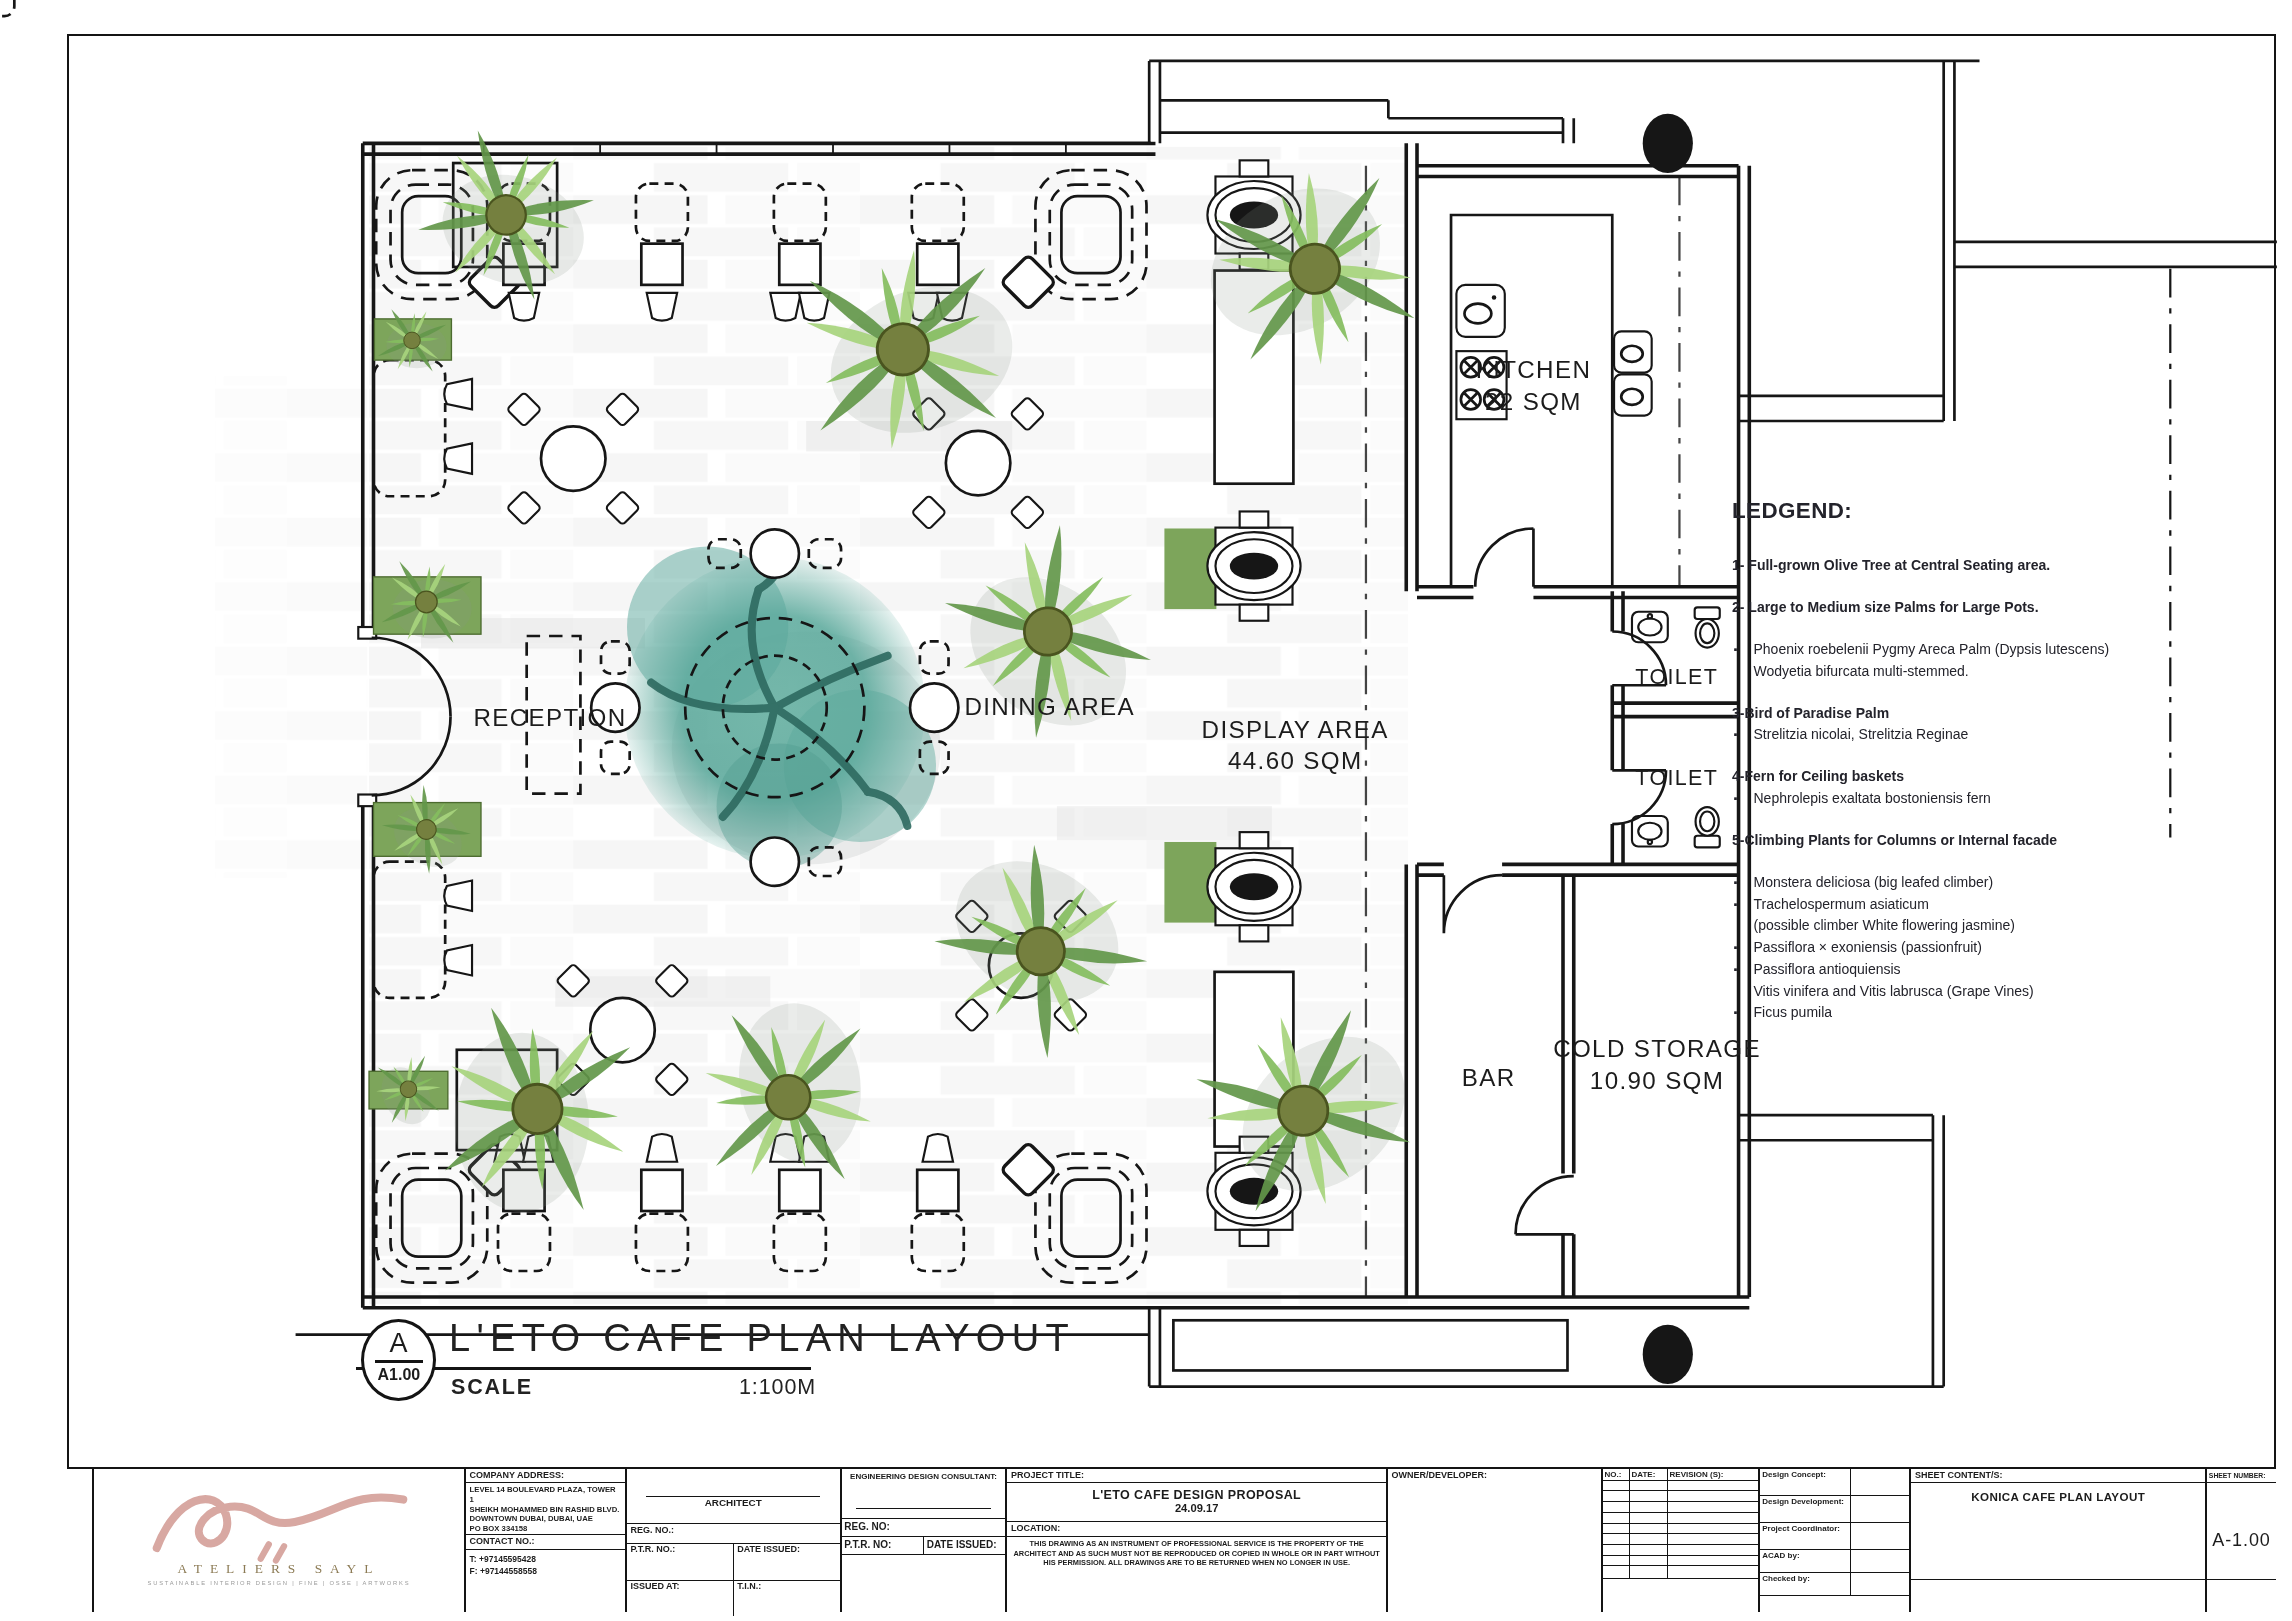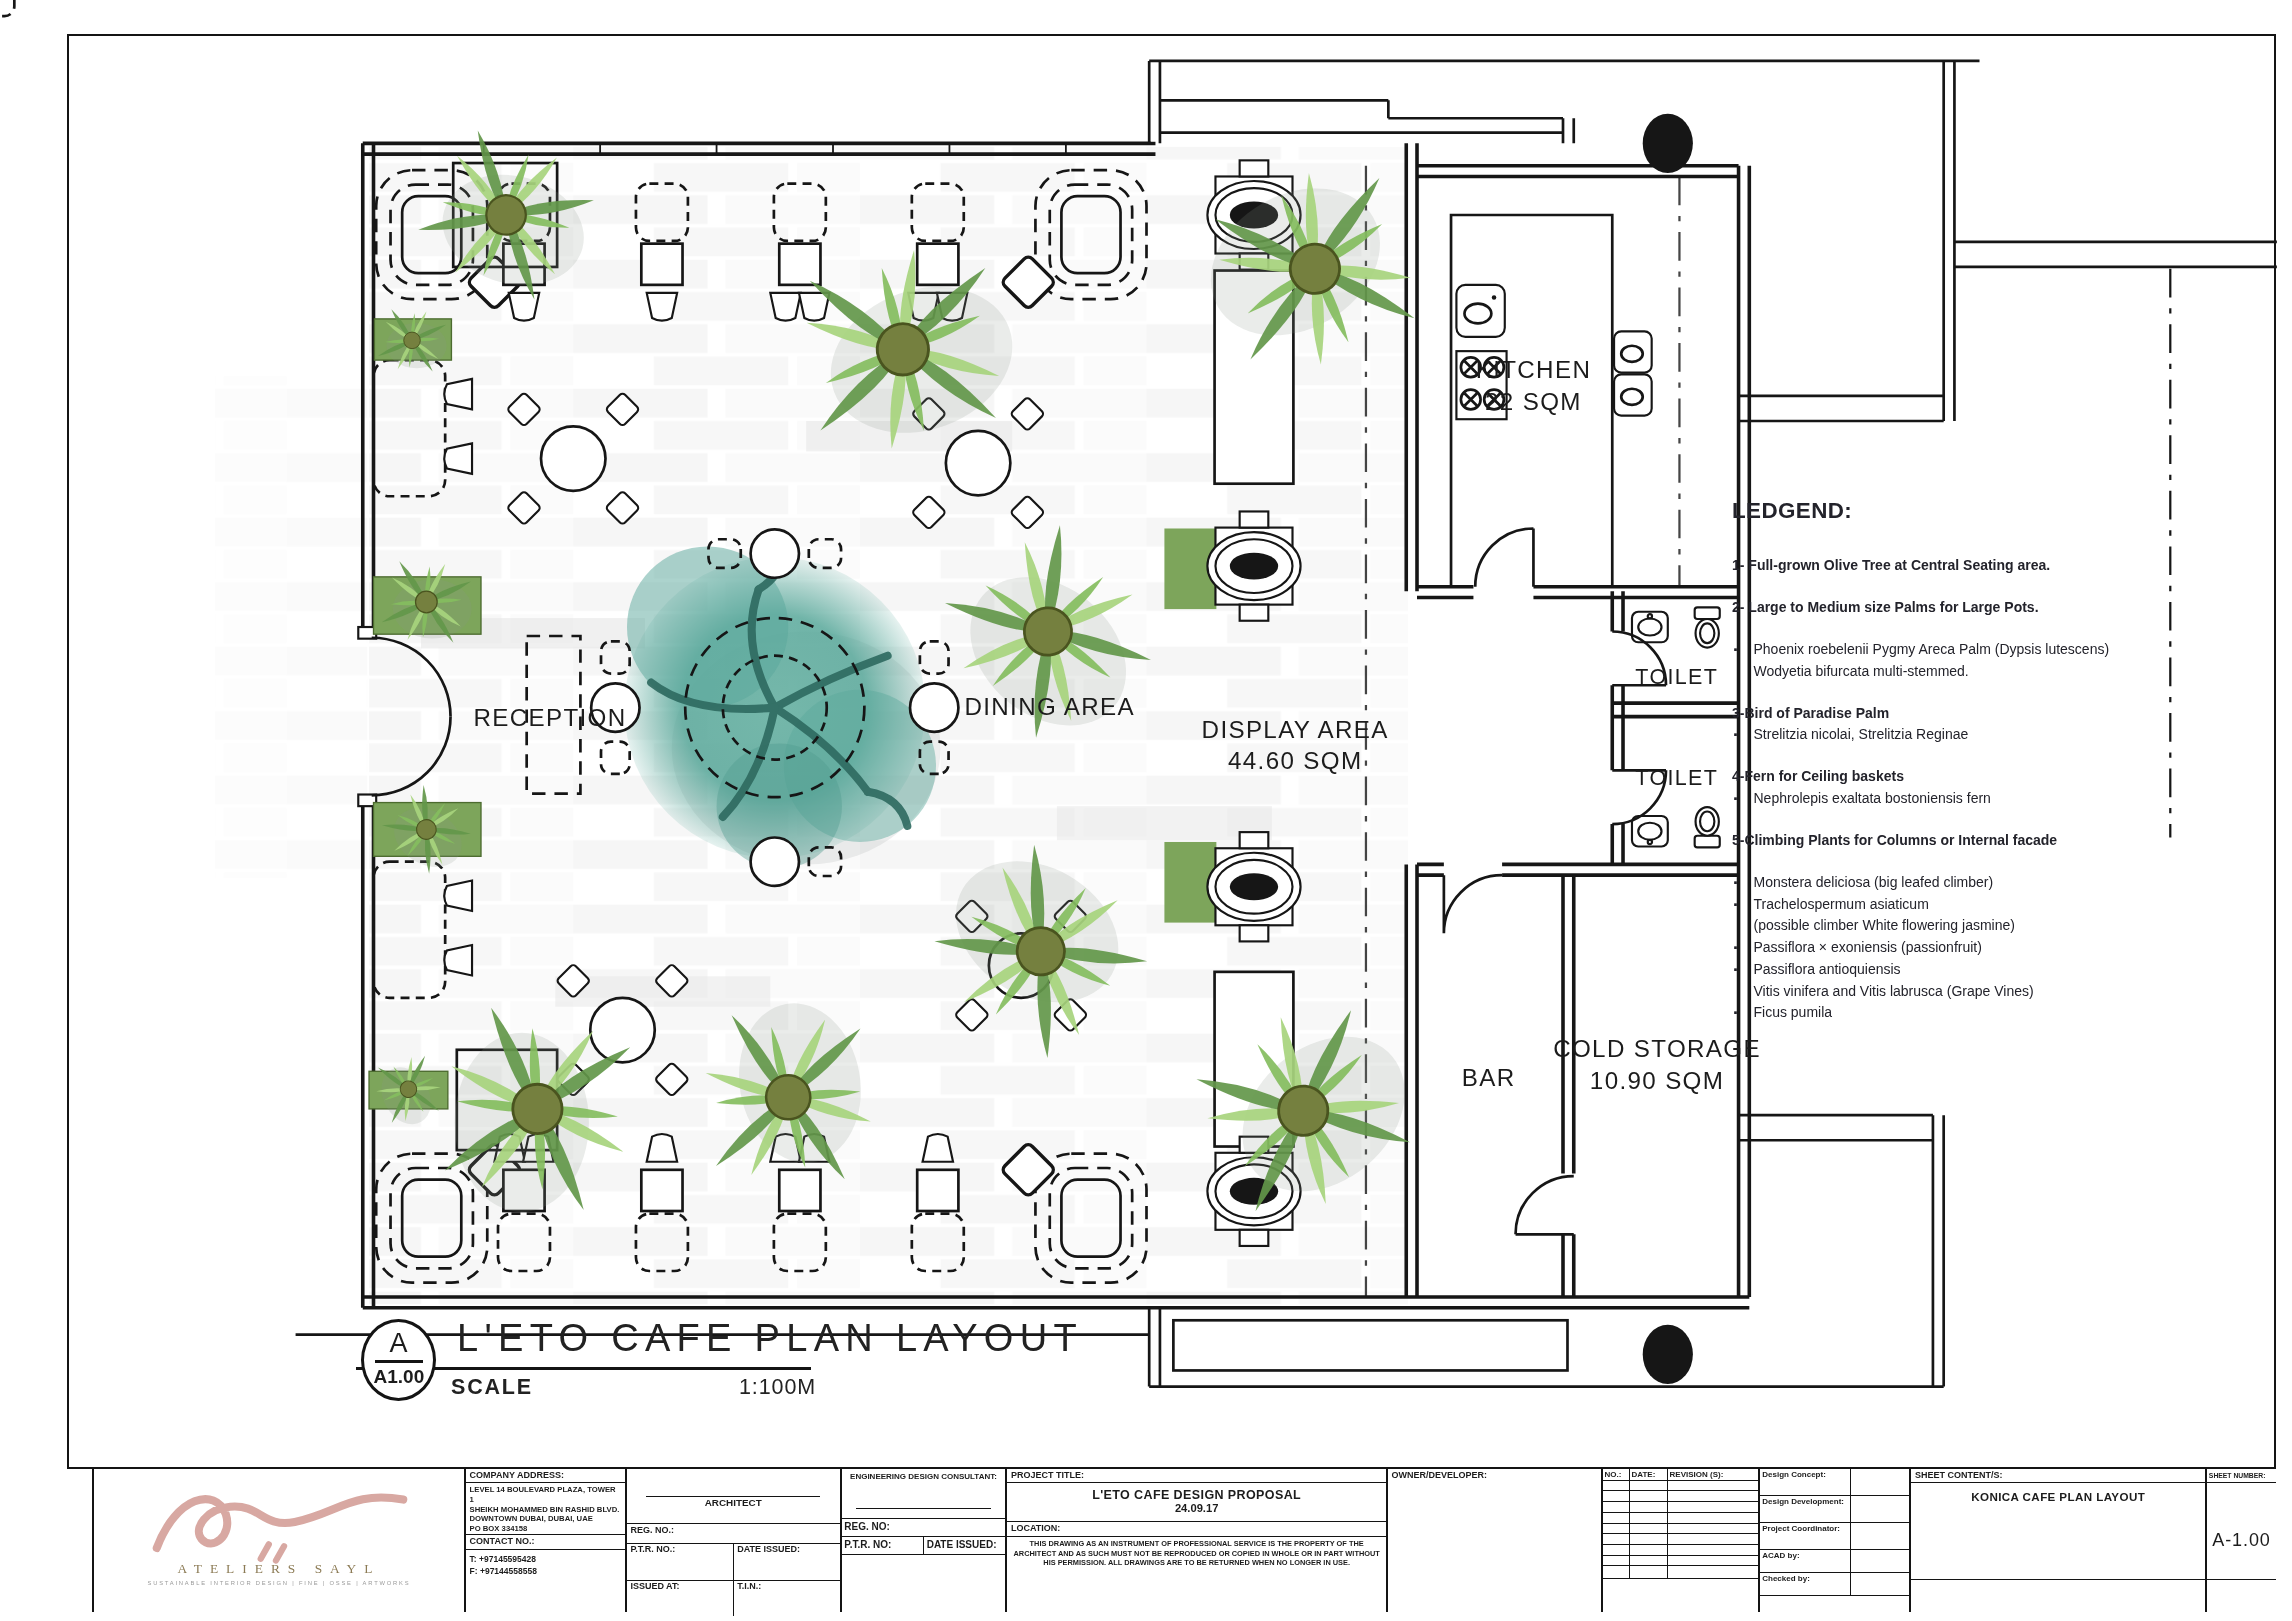--- a/index.html
+++ b/index.html
@@ -30,22 +30,22 @@
   .mt-md{margin-top:23px !important;}
   .lg-b{padding-left:21.5px;position:relative;}
   .lg-b::before{content:"▪";position:absolute;left:1.8px;top:0;font-size:10.7px;}
   .lg-c{padding-left:21.5px;}
   
   #drawtitle{position:absolute;left:356px;top:1312px;width:466px;height:107px;}
   #dt-line{position:absolute;left:0;top:55px;width:455px;height:2.7px;background:#141414;}
   #dt-bubble{position:absolute;left:5.4px;top:7.2px;width:75px;height:82px;border:3.1px solid #141414;border-radius:50%;background:#fff;box-sizing:border-box;text-align:center;}
   #dt-bubble .dt-a{font-size:27px;letter-spacing:0.9px;margin-top:5.4px;}
   #dt-bubble .dt-sep{width:70%;height:2.7px;background:#141414;margin:1.8px auto 2.7px auto;}
-  #dt-bubble .dt-n{font-size:19px;font-weight:bold;}
-  #dt-title{position:absolute;left:101px;top:5.4px;font-size:38px;letter-spacing:6.3px;white-space:nowrap;color:#222;}
+  #dt-bubble .dt-n{font-size:16px;font-weight:bold;}
+  #dt-title{position:absolute;left:93px;top:5.4px;font-size:38px;letter-spacing:6.3px;white-space:nowrap;color:#222;}
   #dt-scale{position:absolute;left:95px;top:63px;font-size:21.5px;letter-spacing:1.8px;font-weight:bold;color:#222;}
   #dt-scaleval{position:absolute;left:383px;top:63px;font-size:21.5px;letter-spacing:0.9px;color:#222;}
   
   #tb{position:absolute;left:67px;top:1467px;width:2209px;height:145px;display:flex;border-top:2.7px solid #141414;box-sizing:border-box;background:#fff;}
   .tb-sec{border-right:2.2px solid #141414;box-sizing:border-box;position:relative;height:100%;}
   .tbl{font-weight:bold;font-size:9px;line-height:1.1;padding:1.8px 3.6px;}
   .tbl9{font-weight:bold;font-size:10px;line-height:1.1;padding:1.8px 2.7px;}
   .row{border-bottom:1.8px solid #141414;box-sizing:border-box;}
   .cellsplit{display:flex;}
   .cellsplit>div{flex:1;box-sizing:border-box;}

